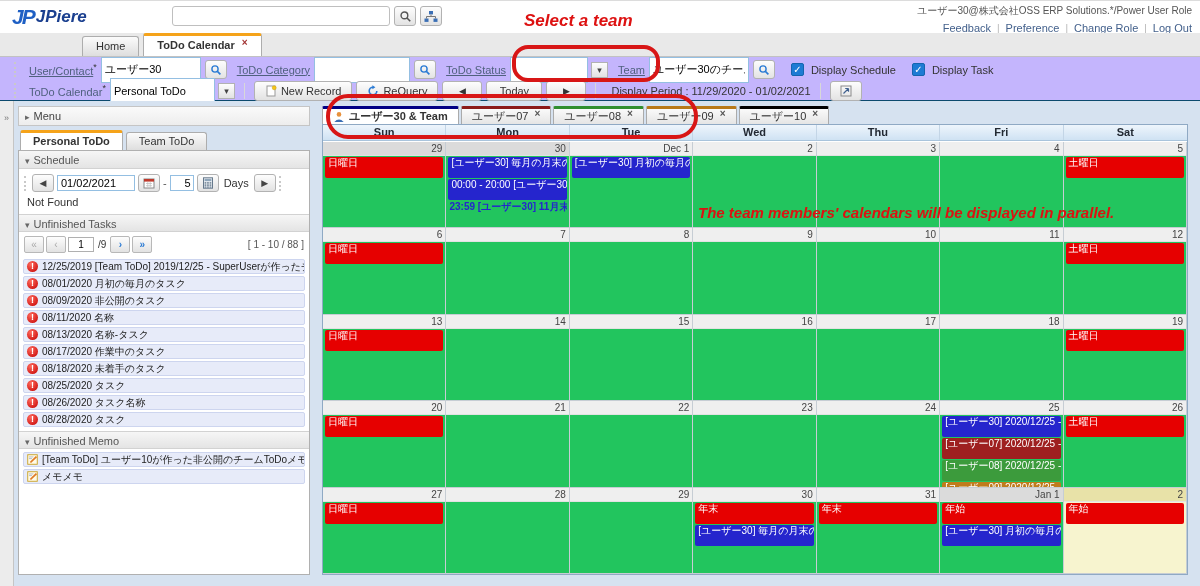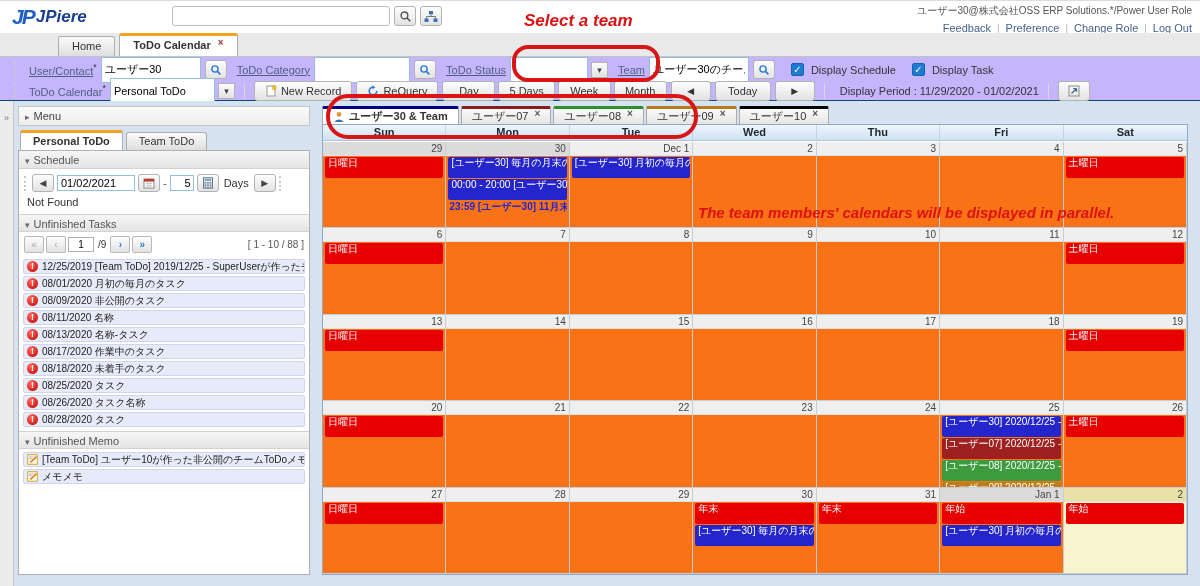--- a/index.html
+++ b/index.html
@@ -28,21 +28,21 @@
   .hl-sep { color:#b5b5b5; margin:0 6px; font-size:10px; }
   
   .annot { position:absolute; color:#dd1111; font-weight:bold; font-style:italic; white-space:nowrap; z-index:60; }
   .annot-select { left:524px; top:10px; font-size:17px; }
   .annot-parallel { left:698px; top:103px; font-size:15px; }
   .red-circle { position:absolute; border:4px solid #d81616; pointer-events:none; z-index:55; }
   .circle-team { left:512px; top:44px; width:148px; height:37px; border-radius:16px; }
   .circle-tabs { left:326px; top:93px; width:372px; height:45px; border-radius:22px; }
   
   .main-tabs { position:absolute; top:32px; left:0; right:0; height:24px; background:#e9e9e9;
-    border-bottom:1px solid #c2c2c2; display:flex; align-items:flex-end; padding-left:58px; }
+    border-bottom:1px solid #c2c2c2; display:flex; align-items:flex-end; padding-left:82px; }
   .mtab { height:20px; line-height:18px; padding:0 13px; font-size:11px; color:#333;
     background:linear-gradient(#fbfbfb,#dedede); border:1px solid #adadad; border-bottom:none;
     border-radius:3px 3px 0 0; margin-right:4px; cursor:pointer; }
   .mtab.active { background:#fff; border-top:3px solid #f5a31a; height:23px; line-height:19px; font-weight:bold; }
   .mtab-close { color:#a23333; font-weight:bold; font-size:10px; margin-left:7px; position:relative; top:-3px; }
   
   .toolbar { position:absolute; top:56px; left:0; right:0; height:44px; background:#c4b5fd; border-bottom:1px solid #0c4a6e; }
   .tb-row { position:absolute; left:14px; right:6px; display:flex; align-items:center; gap:4px; }
   .row1 { top:2px; height:21px; }
   .row2 { top:23px; height:21px; }
@@ -115,21 +115,21 @@
   .ttab.active { background:#fff; font-weight:bold; }
   .ttab-close { font-size:10px; color:#555; font-weight:bold; position:relative; top:-3px; margin-left:2px; }
   .person-ic { width:12px; height:12px; }
   .cal-box { position:absolute; top:19px; left:0; right:0; bottom:0; background:#fff; border:1px solid #8fa9c4; }
   .day-headers { display:grid; grid-template-columns:repeat(7,1fr); height:16px;
     background:linear-gradient(#eef5fc,#cfe2f3); border-bottom:1px solid #a9c4dc; }
   .dh { font-size:11px; font-weight:bold; color:#222933; text-align:center; line-height:15px; border-right:1px solid #c3d5e6; }
   .dh:last-child { border-right:none; }
   .cal-grid { position:absolute; top:17px; left:0; right:0; bottom:0;
     display:grid; grid-template-columns:repeat(7,1fr); grid-template-rows:repeat(5,1fr); }
-  .cell { border-right:1px solid #c6cdd4; border-bottom:1px solid #c6cdd4; background:#f97316; overflow:hidden; }
+  .cell { border-right:1px solid #c6cdd4; border-bottom:1px solid #c6cdd4; background:#22c55e; overflow:hidden; }
   .dlabel { height:14px; line-height:14px; font-size:10px; color:#444; text-align:right; padding:0 3px;
     background:#efefef; border-bottom:1px solid #e2e2e2; }
   .cell.om .dlabel { background:#dbdbdb; }
   .cell.today { background:#f7f4cf; }
   .cell.today .dlabel { background:#e8e2a8; }
   .ev { height:21px; line-height:12px; margin:1px 2px 0; padding:0 3px; font-size:10px; color:#fff;
     border-radius:2px; white-space:nowrap; overflow:hidden; cursor:pointer; }
   .ev.plain { color:#2525cd; background:none !important; font-weight:bold; padding:0 1px; }
 </style>
 </head>
@@ -223,26 +223,20 @@
           </svg>
         <span>New Record</span>
       </button>
       <button class="btn">
         <svg width="12" height="12" viewBox="0 0 12 12">
             <path d="M9.8 6 A3.8 3.8 0 1 1 6 2.2" fill="none" stroke="#2b7bd4" stroke-width="1.6"></path>
             <path d="M5.4 0.2 L8.4 2.2 L5.4 4.2 Z" fill="#2b7bd4"></path>
           </svg>
         <span>ReQuery</span>
       </button>
-      <span id="view-buttons" style="display:inline-flex;gap:3px">
-          <button class="btn view-btn">Day</button>
-          <button class="btn view-btn">5 Days</button>
-          <button class="btn view-btn">Week</button>
-          <button class="btn view-btn">Month</button>
-        </span>
       <button class="btn nav-btn">
           <span>◀</span>
         </button>
       <button class="btn" style="min-width:56px">
           <span>Today</span>
         </button>
       <button class="btn nav-btn">
           <span>▶</span>
         </button>
       <span class="sep"></span>

